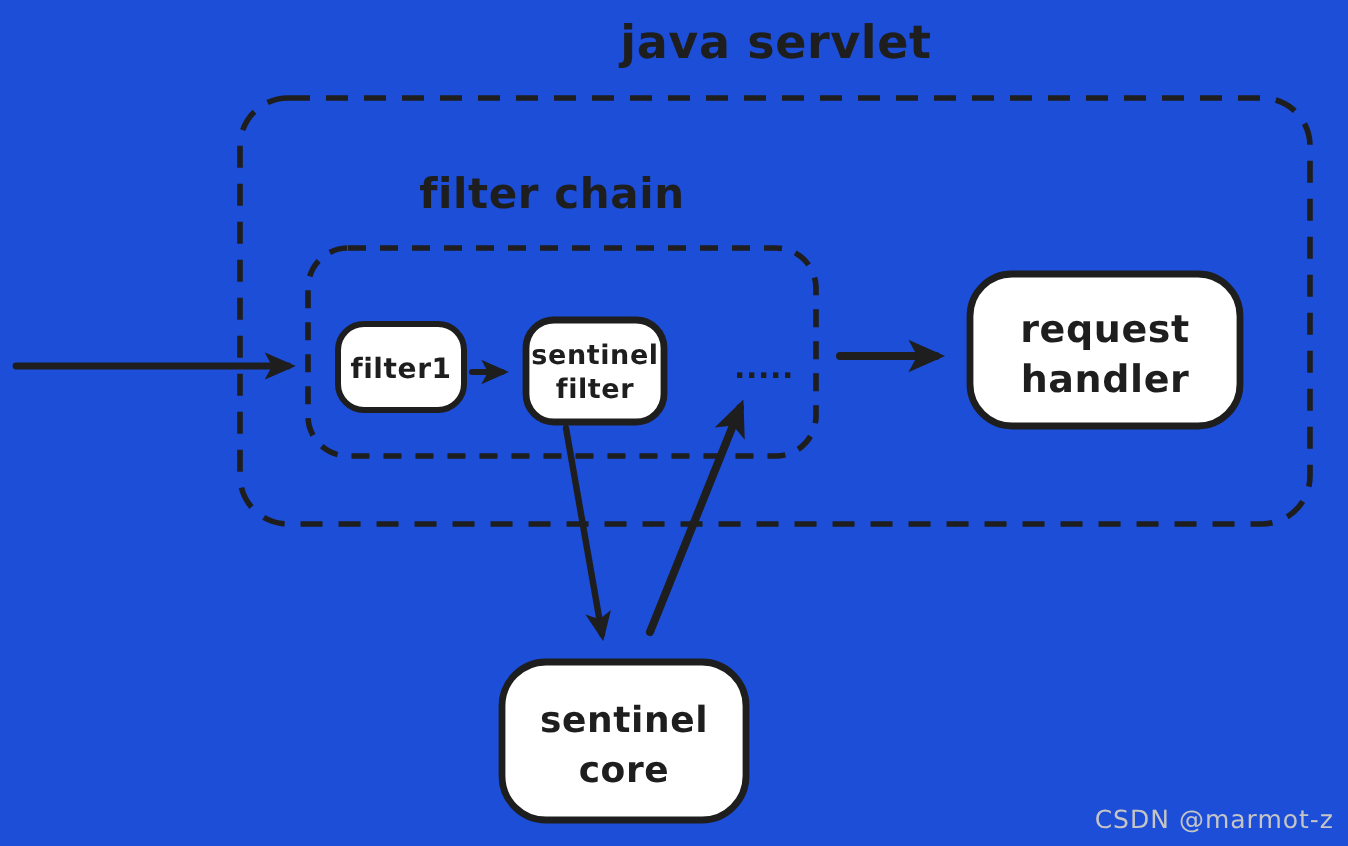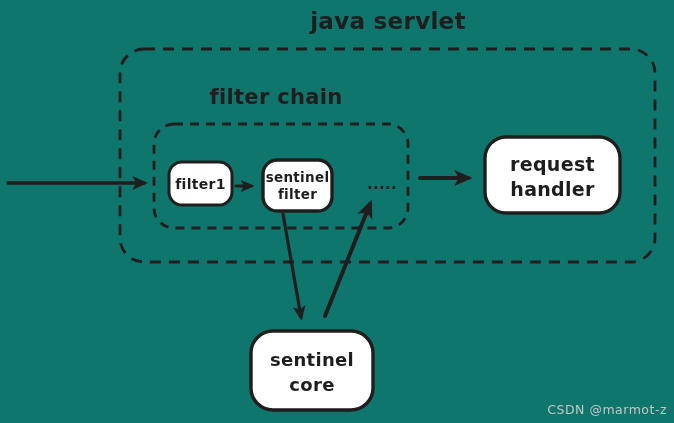--- a/index.html
+++ b/index.html
@@ -4,21 +4,21 @@
 <style>
   html, body {
     margin: 0;
     padding: 0;
     background: #ffffff;
   }
   .stage {
     position: relative;
     width: 674px;
     height: 423px;
-    background: #0f766e;
+    background: #1d4ed8;
     overflow: hidden;
     font-family: "DejaVu Sans", sans-serif;
   }
   svg {
     display: block;
   }
   .hand-text {
     font-family: "DejaVu Sans", sans-serif;
     font-weight: 600;
     fill: #1e1e1e;

